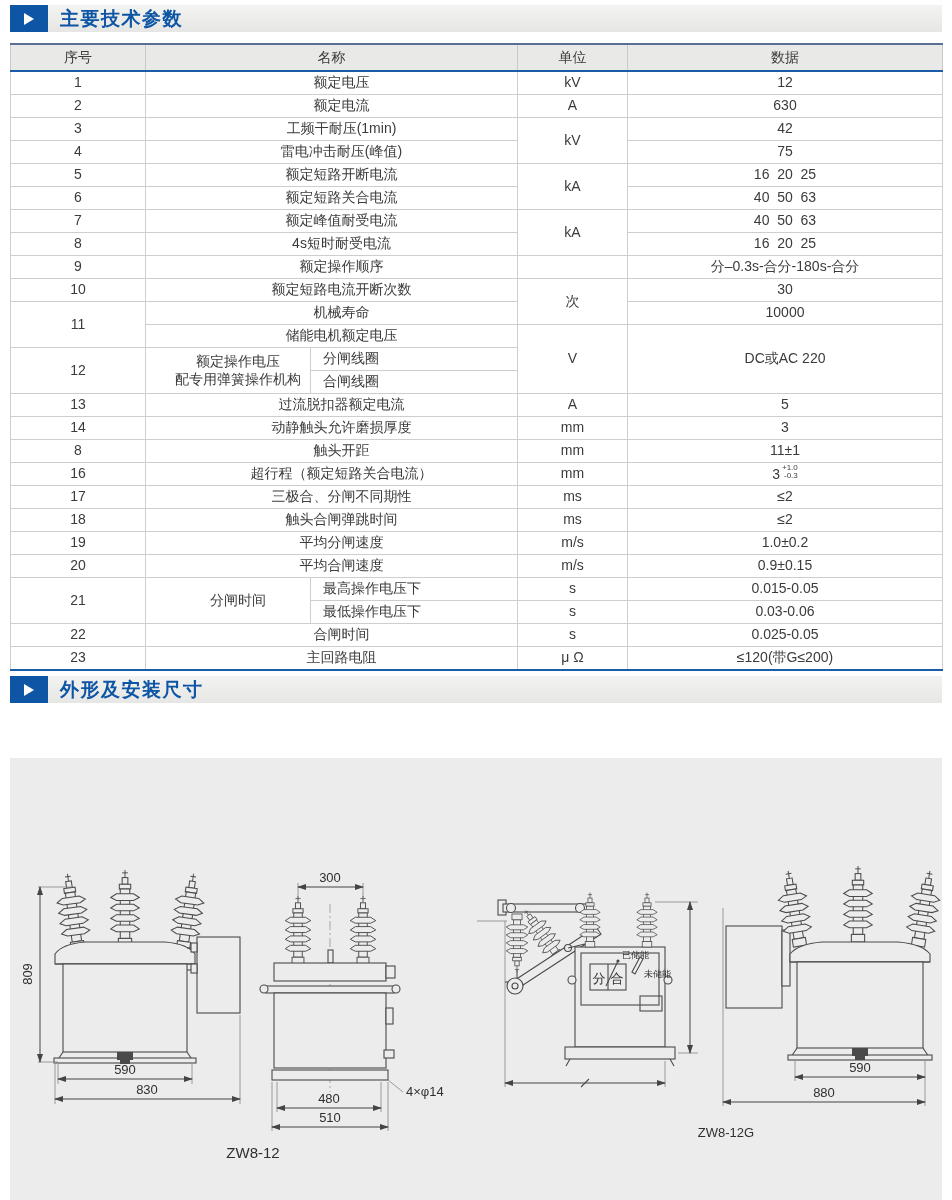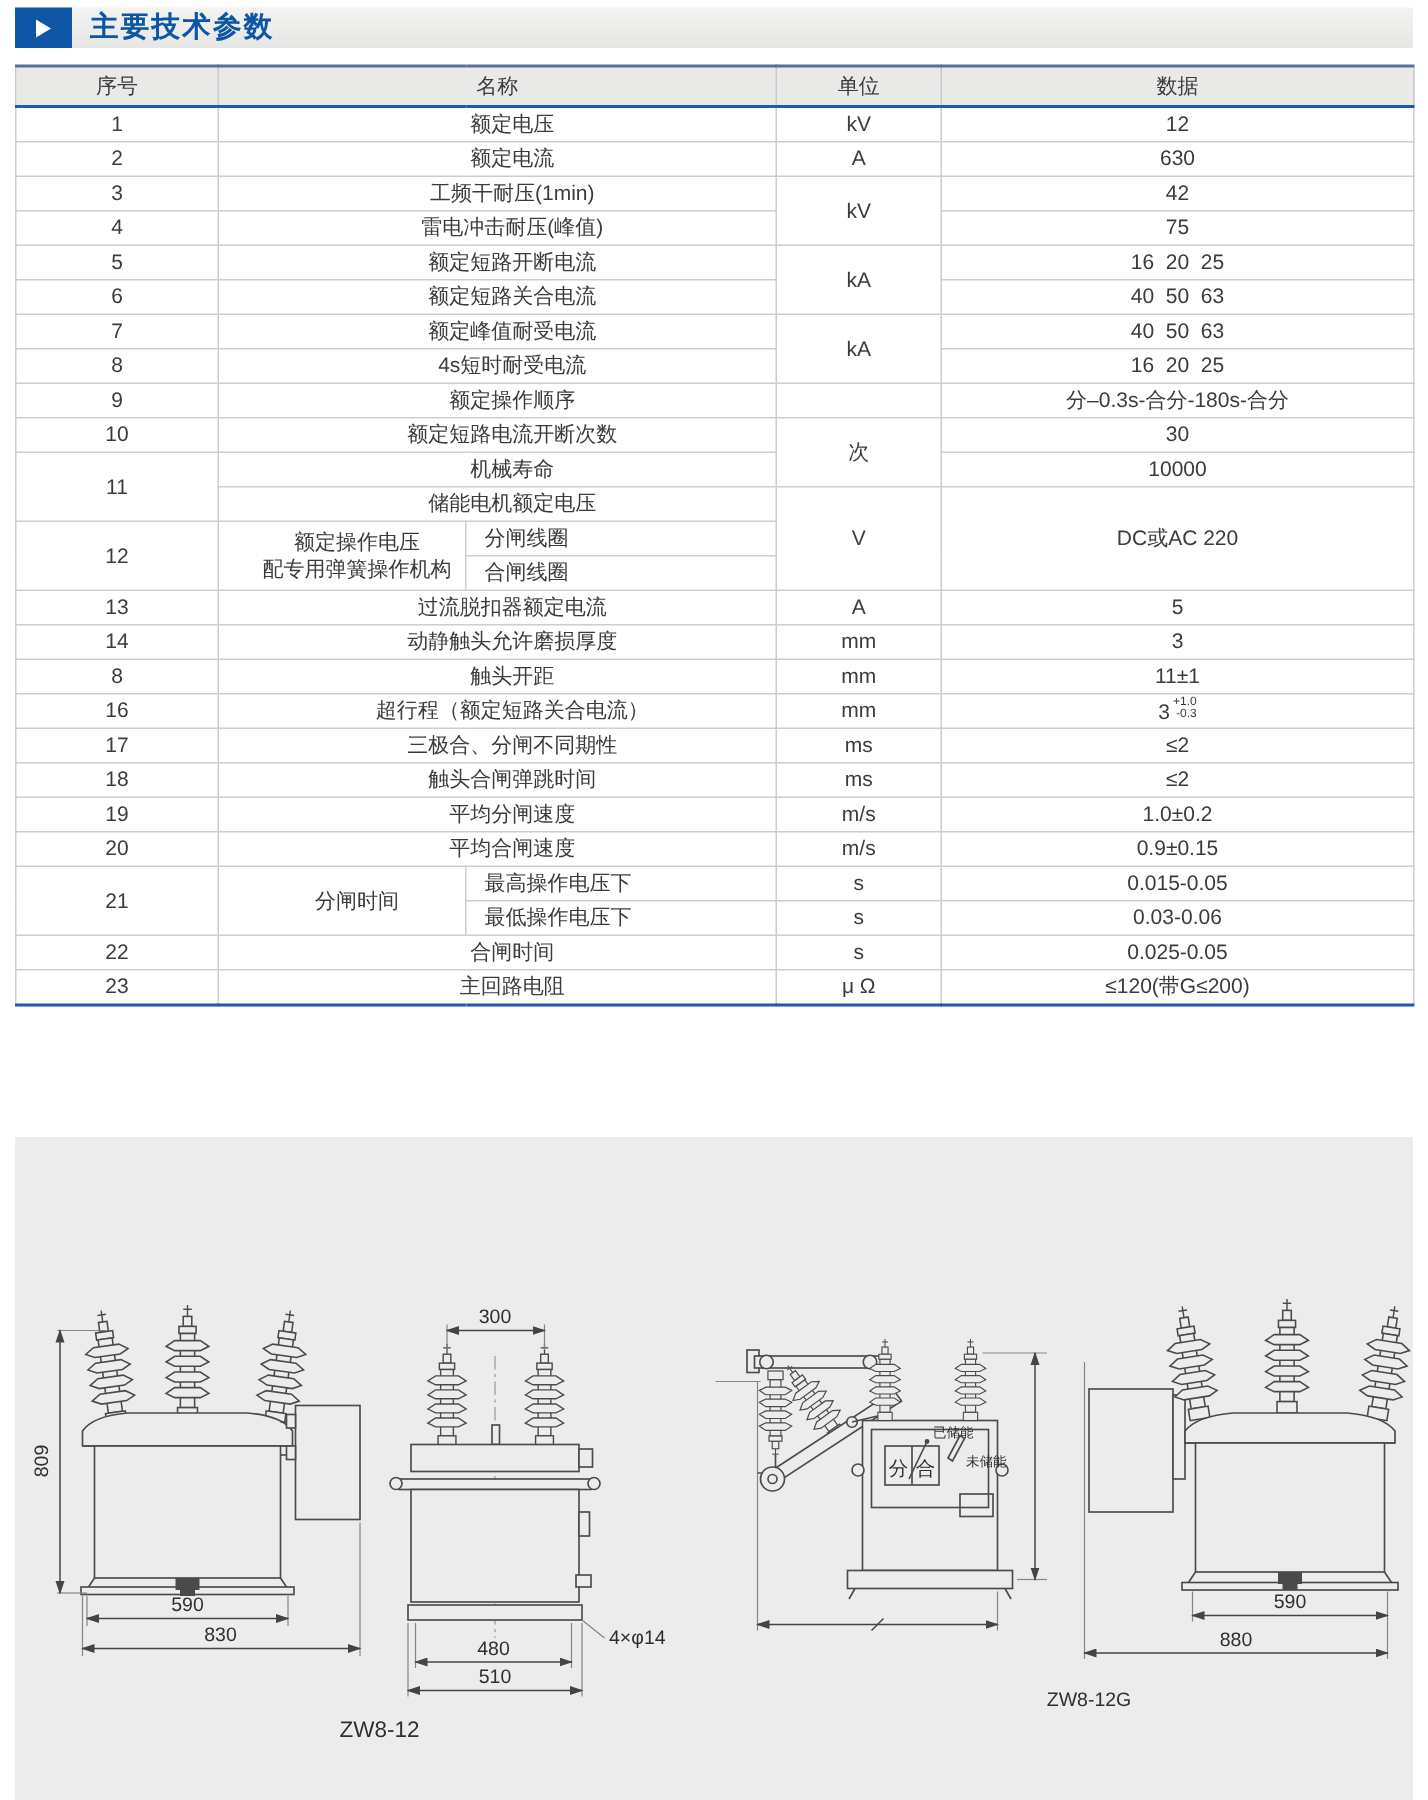--- a/index.html
+++ b/index.html
@@ -216,20 +216,26 @@
         </tr>
         <tr>
           <td>23</td>
           <td colspan="2" class="al">主回路电阻</td>
           <td>μ Ω</td>
           <td>≤120(带G≤200)</td>
         </tr>
       </tbody>
   </table>
 
+  <div class="sechead" style="top:676px;">
+    <div class="secbox">
+      <div class="tri"></div>
+    </div>
+    <div class="sectitle">外形及安装尺寸</div>
+  </div>
 
   <div id="panel">
     <svg width="932" height="442" viewBox="0 0 932 442">
       <defs>
         <marker id="mE" markerWidth="9" markerHeight="8" refX="8" refY="3" orient="auto" markerUnits="userSpaceOnUse">
           <path d="M0,0L9,3L0,6z" fill="#444"></path>
         </marker>
         <marker id="mS" markerWidth="9" markerHeight="8" refX="1" refY="3" orient="auto" markerUnits="userSpaceOnUse">
           <path d="M9,0L0,3L9,6z" fill="#444"></path>
         </marker>

